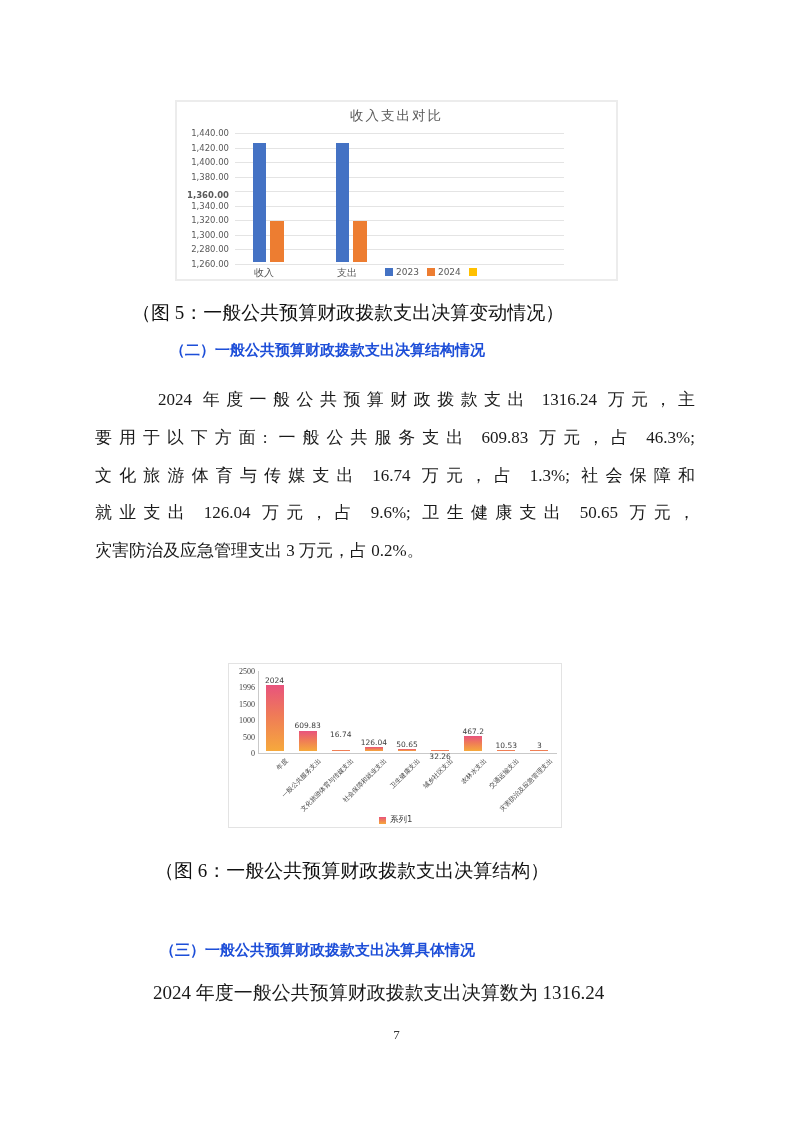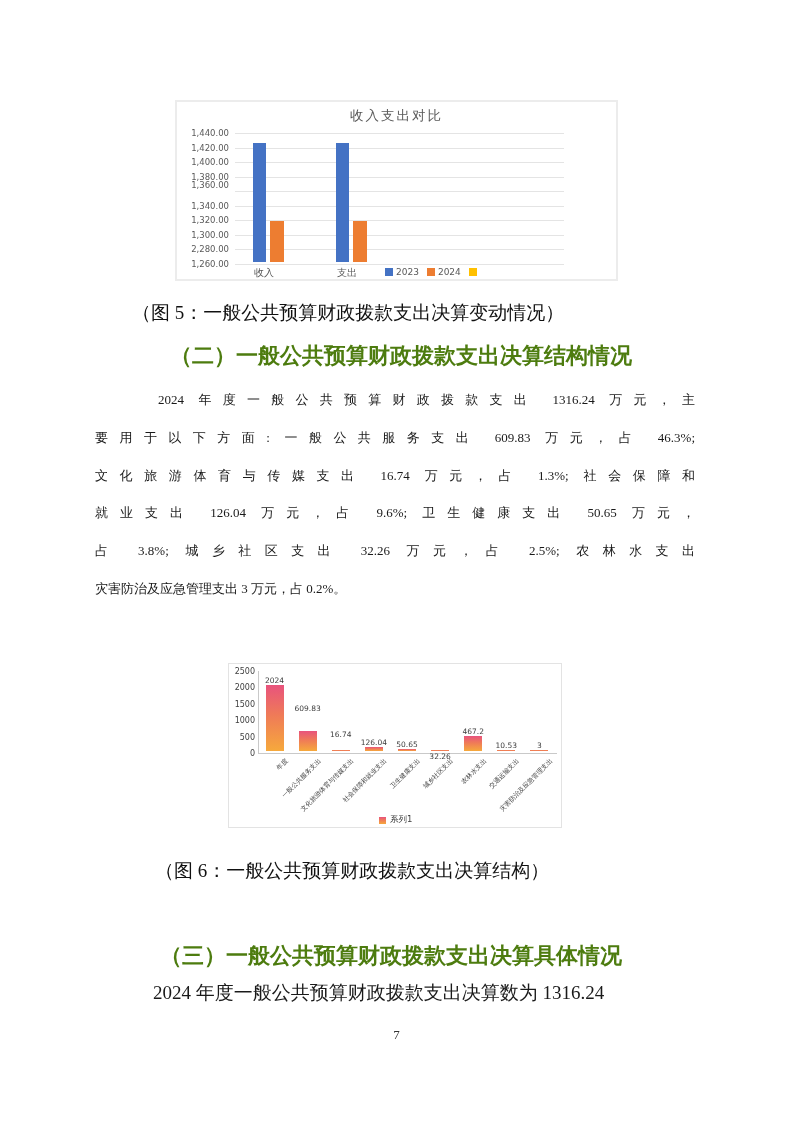--- a/index.html
+++ b/index.html
@@ -2,22 +2,22 @@
 <html><head>
 <meta charset="utf-8">
 <style>
   html,body{margin:0;padding:0;background:#ffffff;}
   body{width:793px;height:1122px;position:relative;overflow:hidden;
        font-family:"Liberation Serif",serif;color:#1a1a1a;}
   .abs{position:absolute;}
 
   
   .caption{font-size:19px;white-space:nowrap;color:#111;}
-  .heading{font-size:22px;font-weight:bold;white-space:nowrap;color:#4d7c0f;}
-  .para{left:95px;top:381px;width:600px;font-size:13px;}
+  .heading{font-size:15px;font-weight:bold;white-space:nowrap;color:#1d4ed8;}
+  .para{left:95px;top:381px;width:600px;font-size:17px;}
   .para .pline{height:37.8px;line-height:37.8px;text-align:justify;text-align-last:justify;white-space:nowrap;}
   .para .pline.first{padding-left:63px;}
   .para .pline.last{text-align-last:left;}
   .closing{left:95px;top:981px;width:600px;font-size:19px;line-height:24px;text-indent:58px;white-space:nowrap;}
   .pagenum{left:0;top:1027px;width:793px;text-align:center;font-size:13px;color:#333;}
 
   
   .c1{left:175px;top:100px;width:443px;height:181px;background:#fff;border:2px solid #ececec;box-sizing:border-box;
       font-family:"DejaVu Sans",sans-serif;}
   .c1-title{left:0;top:5px;width:439px;text-align:center;font-size:13.5px;color:#595959;letter-spacing:2px;}
@@ -26,21 +26,21 @@
   .c1-bar{bottom:17px;}
   .c1-xlab{font-size:10px;color:#595959;top:164px;width:40px;text-align:center;}
   .c1-legend{top:165px;left:208px;display:flex;align-items:center;gap:8px;font-size:9px;color:#595959;}
   .c1-legend .item{display:flex;align-items:center;gap:3px;}
   .sw{width:8px;height:8px;display:inline-block;}
 
   
   .c2{left:228px;top:663px;width:334px;height:165px;background:#fff;border:1px solid #e3e3e3;box-sizing:border-box;
       font-family:"DejaVu Sans",sans-serif;}
   .c2-plot{left:29px;top:7px;width:298px;height:82px;border-left:1px solid #c9c9c9;border-bottom:1px solid #c9c9c9;}
-  .c2-ylab{font-size:8px;color:#404040;width:24px;text-align:right;left:2px;white-space:nowrap;}
+  .c2-ylab{font-size:8px;color:#404040;width:24px;text-align:right;left:2px;white-space:nowrap;font-family:Liberation Serif, serif;}
   .c2-dlab{font-size:7.5px;color:#3d3d3d;width:44px;text-align:center;white-space:nowrap;}
   .c2-xl{width:0;height:0;}
   .c2-xl span{position:absolute;right:0;top:0;white-space:nowrap;font-size:6.5px;color:#404040;
               transform:rotate(-45deg);transform-origin:100% 0;}
   .c2-legend{top:150px;left:150px;display:flex;align-items:center;gap:4px;font-size:8.5px;color:#404040;}
   .sw2{width:7px;height:7px;display:inline-block;}
 </style>
 </head>
 <body>
 
@@ -49,21 +49,21 @@
   <div id="c1-canvas">
       <div class="abs c1-grid" style="top: 31px;"></div>
       <div class="abs c1-ylab" style="top: 26px;">1,440.00</div>
       <div class="abs c1-grid" style="top: 45.5556px;"></div>
       <div class="abs c1-ylab" style="top: 40.5556px; text-align: right;">1,420.00</div>
       <div class="abs c1-grid" style="top: 60.1111px;"></div>
       <div class="abs c1-ylab" style="top: 55.1111px;">1,400.00</div>
       <div class="abs c1-grid" style="top: 74.6667px;"></div>
       <div class="abs c1-ylab" style="top: 69.6667px;">1,380.00</div>
       <div class="abs c1-grid" style="top: 89.2222px;"></div>
-      <div class="abs c1-ylab" style="top: 78px;">1,360.00</div>
+      <div class="abs c1-ylab" style="top: 88px; font-weight: bold;">1,360.00</div>
       <div class="abs c1-grid" style="top: 103.778px;"></div>
       <div class="abs c1-ylab" style="top: 98.7778px;">1,340.00</div>
       <div class="abs c1-grid" style="top: 118.333px;"></div>
       <div class="abs c1-ylab" style="top: 113.333px;">1,320.00</div>
       <div class="abs c1-grid" style="top: 132.889px;"></div>
       <div class="abs c1-ylab" style="top: 127.889px;">1,300.00</div>
       <div class="abs c1-grid" style="top: 147.444px;"></div>
       <div class="abs c1-ylab" style="top: 142.444px;">2,280.00</div>
       <div class="abs c1-grid" style="top: 162px;"></div>
       <div class="abs c1-ylab" style="top: 157px;">1,260.00</div>
@@ -92,40 +92,39 @@
 
 <div class="abs caption" style="left:132px;top:300px;">（图 5：一般公共预算财政拨款支出决算变动情况）</div>
 
 <div class="abs heading" style="left:170px;top:341px;">（二）一般公共预算财政拨款支出决算结构情况</div>
 
 <div class="abs para" id="paragraph">
     <div class="pline first">2024 年度一般公共预算财政拨款支出 1316.24 万元，主</div>
     <div class="pline">要用于以下方面: 一般公共服务支出 609.83 万元，占 46.3%;</div>
     <div class="pline">文化旅游体育与传媒支出 16.74 万元，占 1.3%; 社会保障和</div>
     <div class="pline">就业支出 126.04 万元，占 9.6%; 卫生健康支出 50.65 万元，</div>
-    <div class="pline">占 3.8%; 城乡社区支出 32.26 万元，占 2.5%; 农林水支出</div>
     <div class="pline last">灾害防治及应急管理支出 3 万元，占 0.2%。</div>
   </div>
 
 <div class="abs c2" id="chart2">
   <div class="abs c2-plot"></div>
   <div id="c2-canvas">
       <div class="abs c2-ylab" style="top: 3px;">2500</div>
-      <div class="abs c2-ylab" style="top: 19.4px;">2000</div>
+      <div class="abs c2-ylab" style="top: 19.4px;">1996</div>
       <div class="abs c2-ylab" style="top: 35.8px;">1500</div>
       <div class="abs c2-ylab" style="top: 52.2px;">1000</div>
       <div class="abs c2-ylab" style="top: 68.6px;">500</div>
       <div class="abs c2-ylab" style="top: 85px;">0</div>
       <div class="abs" style="left: 36.5556px; bottom: 76px; width: 18px; height: 66.3872px; background: linear-gradient(rgb(232, 83, 125) 0%, rgb(239, 122, 88) 45%, rgb(246, 169, 60) 100%);"></div>
       <div class="abs c2-dlab" style="left: 23.5556px; top: 11.6128px;">2024</div>
       <div class="abs c2-xl" style="left: 54.5556px; top: 93px;">
         <span>年度</span>
       </div>
       <div class="abs" style="left: 69.6667px; bottom: 76px; width: 18px; height: 20.0024px; background: linear-gradient(rgb(232, 83, 125) 0%, rgb(239, 122, 88) 45%, rgb(246, 169, 60) 100%);"></div>
-      <div class="abs c2-dlab" style="left: 56.6667px; top: 40px;">609.83</div>
+      <div class="abs c2-dlab" style="left: 56.6667px; top: 57px;">609.83</div>
       <div class="abs c2-xl" style="left: 87.6667px; top: 93px;">
         <span>一般公共服务支出</span>
       </div>
       <div class="abs" style="left: 102.778px; bottom: 76px; width: 18px; height: 0.8px; background: linear-gradient(rgb(232, 83, 125) 0%, rgb(239, 122, 88) 45%, rgb(246, 169, 60) 100%);"></div>
       <div class="abs c2-dlab" style="left: 89.7778px; top: 66px;">16.74</div>
       <div class="abs c2-xl" style="left: 120.778px; top: 93px;">
         <span>文化旅游体育与传媒支出</span>
       </div>
       <div class="abs" style="left: 135.889px; bottom: 76px; width: 18px; height: 4.13411px; background: linear-gradient(rgb(232, 83, 125) 0%, rgb(239, 122, 88) 45%, rgb(246, 169, 60) 100%);"></div>
       <div class="abs c2-dlab" style="left: 122.889px; top: 73.8659px;">126.04</div>

